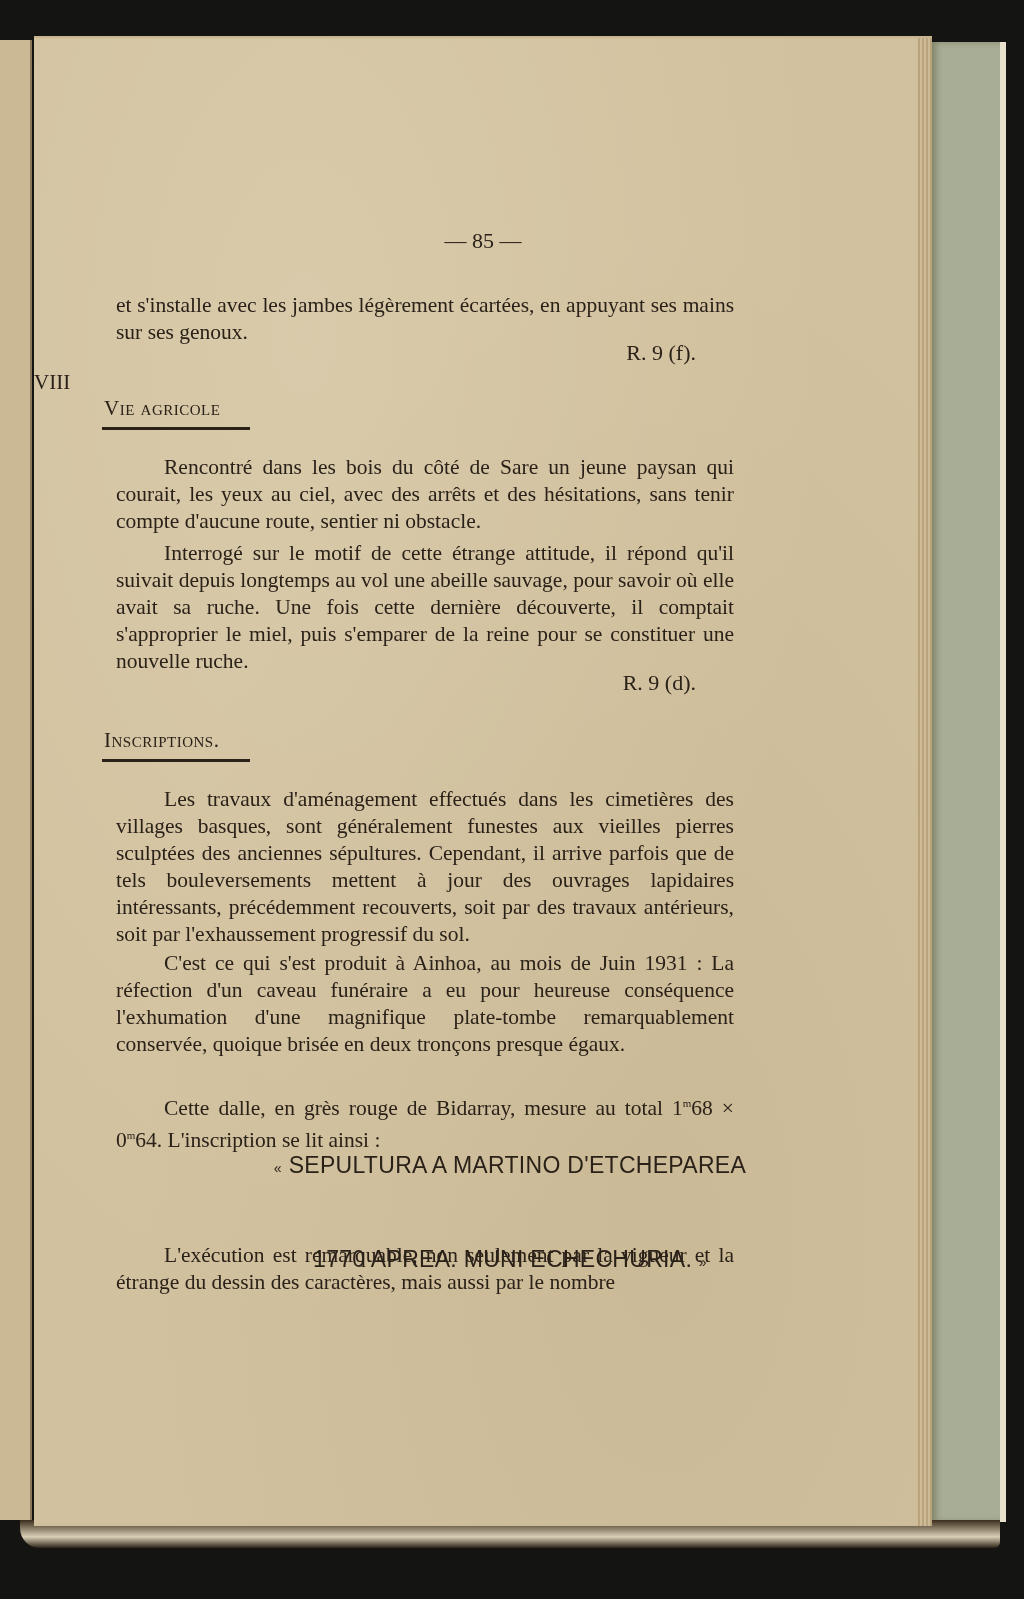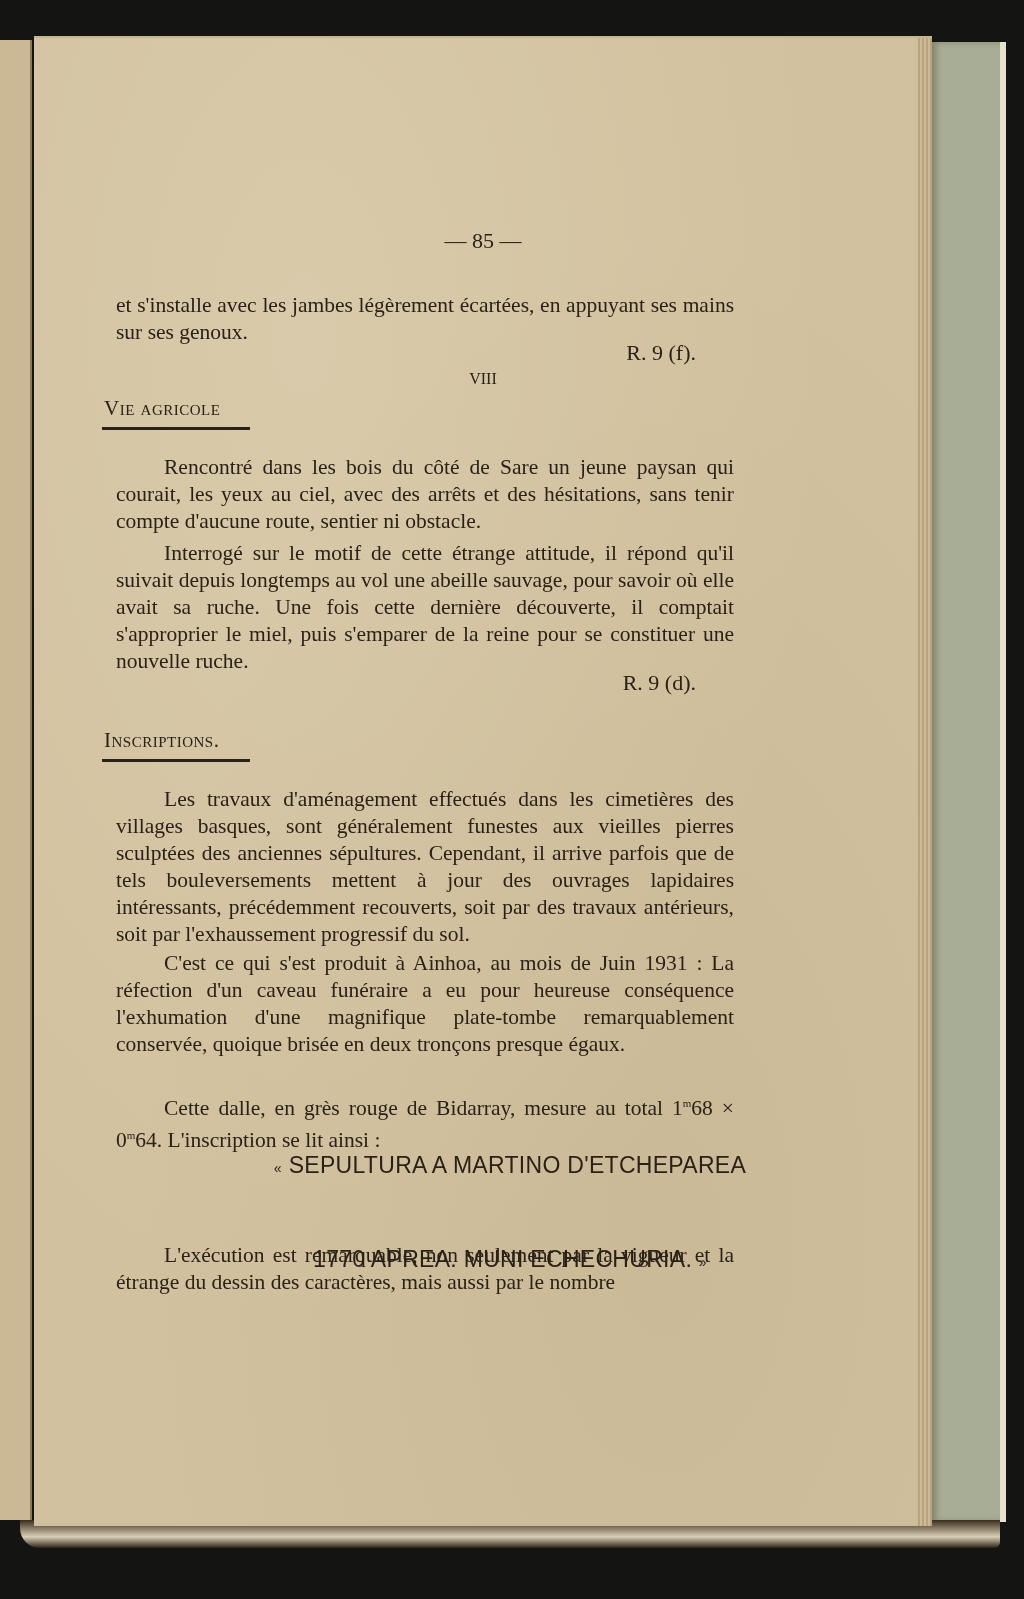--- a/index.html
+++ b/index.html
@@ -46,21 +46,21 @@
   .para {
     position: absolute; left: 70px; width: 618px;
     font-size: 21.5px; line-height: 27px; text-align: justify;
     margin: 12px;
   }
   .indent { text-indent: 48px; }
   .ref {
     position: absolute; font-size: 22px; text-align: center; margin-left: 36px;
   }
   .roman {
-    position: absolute; left: 0; width: 898px; text-align: center; font-size: 16px;
+    position: absolute; left: 0; width: 898px; text-align: left; font-size: 21px;
   }
   .section-head {
     position: absolute; left: 70px; font-size: 21px; letter-spacing: 0.5px;
   }
   .section-head .sc { font-variant: small-caps; }
   .underline {
     position: absolute; left: 68px; width: 148px; height: 3px; background: #2a2119;
   }
   .inscription {
     position: absolute; left: 0; width: 898px; text-align: center;

